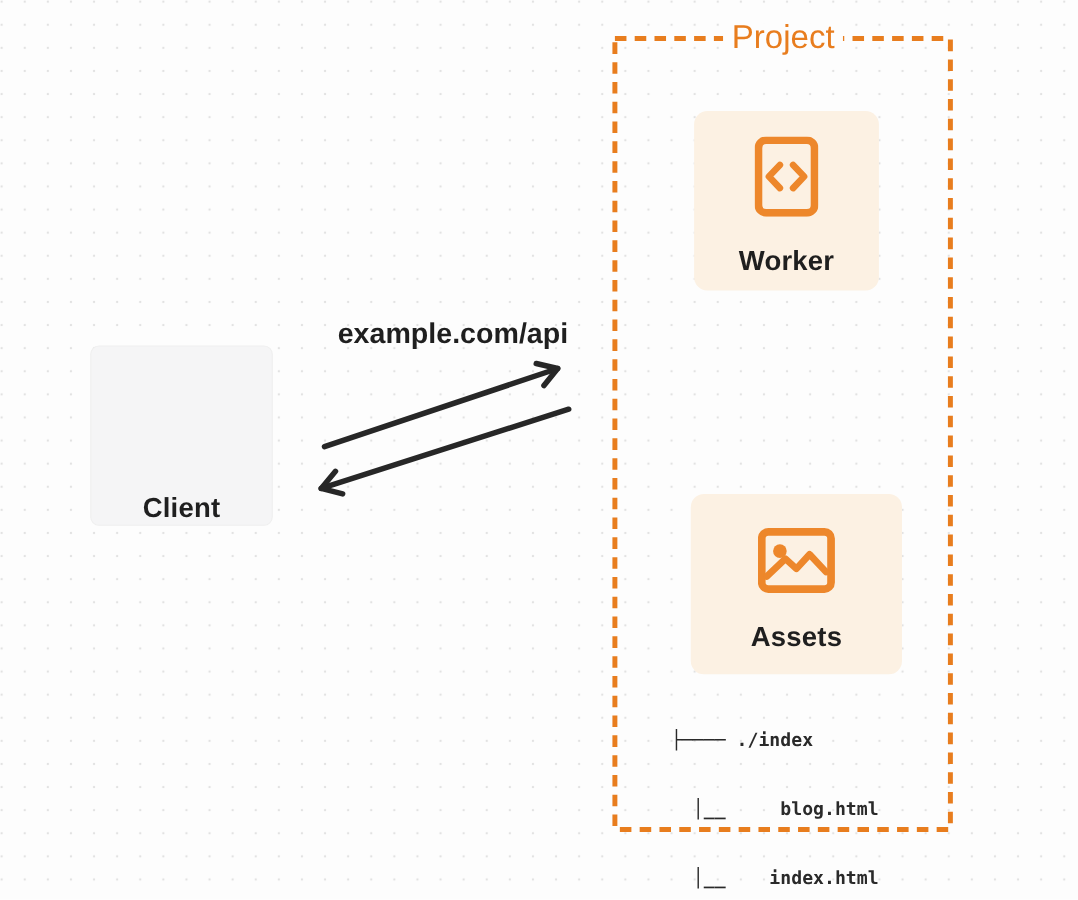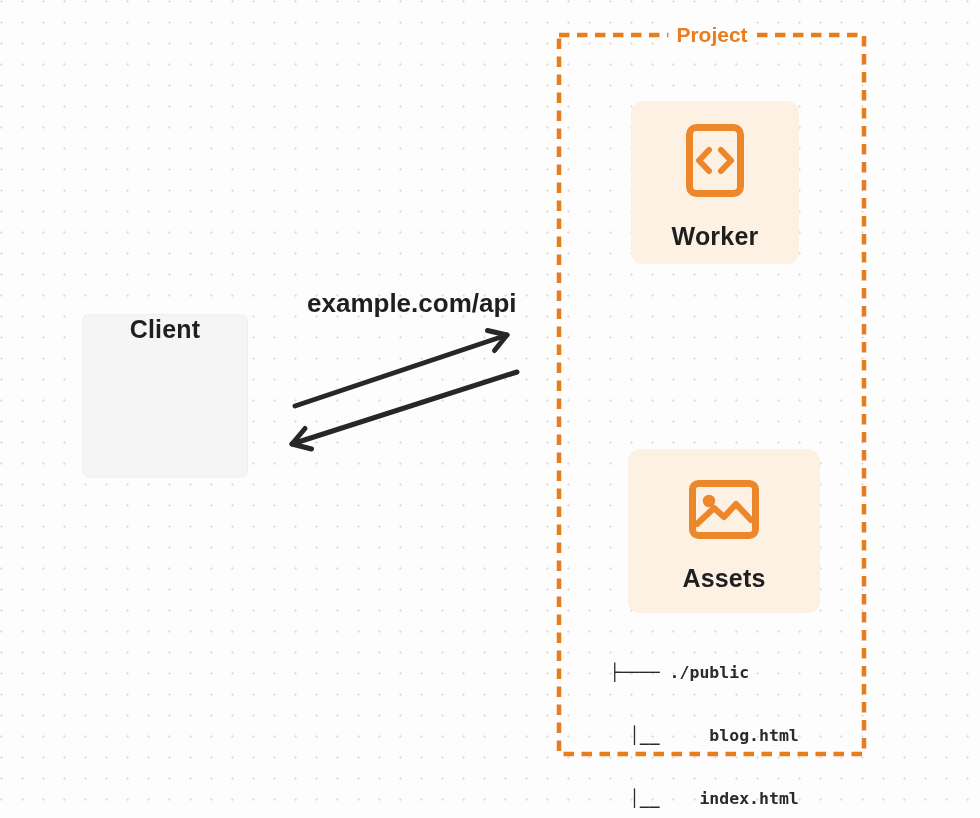--- a/index.html
+++ b/index.html
@@ -30,39 +30,39 @@
   }
   .node-label {
     font-size: 25px; font-weight: 700; color: #1F1F1F;
     letter-spacing: 0.2px;
   }
   .client-box {
     left: 82px; top: 314px; width: 166px; height: 164px;
     background: #F5F5F6;
     border: 1px solid #EFEFEF;
     border-radius: 8px;
-    justify-content: flex-start;
+    justify-content: flex-end;
   }
   .worker-box {
     left: 631px; top: 101px; width: 168px; height: 163px;
     background: #FCF1E3;
     padding-top: 23px; gap: 21px;
   }
   .assets-box {
     left: 628px; top: 449px; width: 192px; height: 164px;
     background: #FCF1E3;
     padding-top: 31px; gap: 21px;
   }
   .project-label {
     position: absolute;
     left: 712px; top: 21px;
     transform: translateX(-50%);
     background: #FDFDFD;
     padding: 0 8px;
-    font-size: 21px; font-weight: 700;
+    font-size: 30px; font-weight: 400;
     line-height: 28px;
     color: #E87D1E;
     white-space: nowrap;
   }
   .request-label {
     position: absolute;
     left: 307px; top: 288px;
     font-size: 26px; font-weight: 700;
     color: #1F1F1F;
     white-space: nowrap;
@@ -121,19 +121,19 @@
       <svg width="70" height="59" viewBox="0 0 70 59">
         <rect x="3.5" y="3.5" width="63" height="52" rx="6" fill="none" stroke="#ED872B" stroke-width="7"></rect>
         <circle cx="20" cy="21" r="6.2" fill="#ED872B"></circle>
         <polyline points="8,44 25,28 35,37 47,24 62,40" fill="none" stroke="#ED872B" stroke-width="6.2" stroke-linecap="round" stroke-linejoin="round"></polyline>
       </svg>
     </span>
     <div class="node-label">Assets</div>
   </div>
 
   <div class="file-tree">
-    <div>├──── ./public</div>
+    <div>├──── ./index</div>
     <div>  │__     blog.html</div>
     <div>  │__    index.html</div>
     
   </div>
 
 </div>
 
 </body></html>

